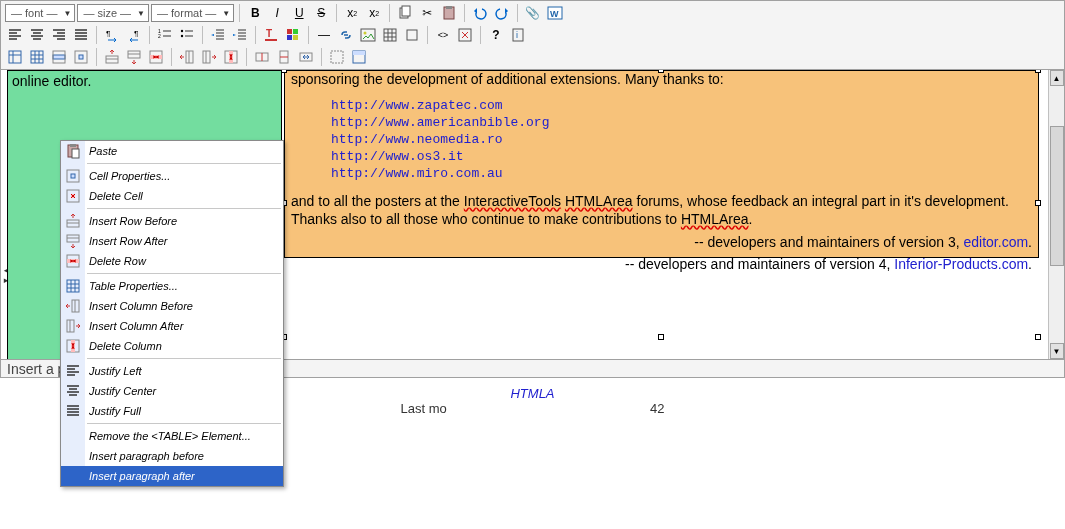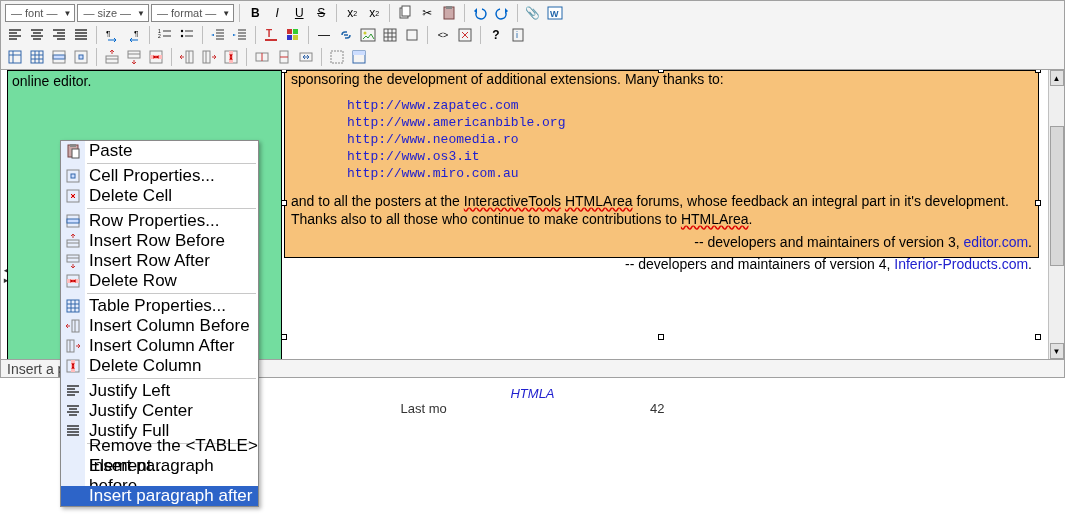--- a/index.html
+++ b/index.html
@@ -115,21 +115,21 @@
     background: #fff;
     border: 1px solid #000;
   }
   .links {
     margin: 10px 0 0 40px;
     font-family: "Courier New", monospace;
     font-size: 13px;
     color: #2020cf;
     line-height: 17px;
   }
-  .links a { color: #2020cf; text-decoration: none; margin-left: 16px; }
+  .links a { color: #2020cf; text-decoration: none; }
   .wavy { text-decoration: underline wavy #d00; text-decoration-skip-ink: none; }
   .credit { text-align: right; margin-top: 6px; font-size: 14px; }
   .credit a { color: #2020cf; text-decoration: none; }
   .body-para { font-size: 14px; line-height: 18px; margin-top: 10px; }
 
   .statusbar {
     border: 1px solid #a0a0a0;
     border-top: none;
     height: 18px;
     font-size: 14px;
@@ -145,26 +145,27 @@
     text-align: center;
   }
   .footer .l1 { color: #2020cf; font-style: italic; }
   .footer .l2 { color: #333; }
 
   
   .ctx {
     position: absolute;
     left: 60px;
     top: 140px;
-    width: 199px;
+    width: 224px;
     background: #fff;
     border: 1px solid #8a8a8a;
     box-shadow: 2px 2px 4px rgba(0,0,0,0.3);
     z-index: 100;
-    font-size: 17px;
+    font-size: 11px;
+    font-style: italic;
   }
   .ctx-strip {
     position: absolute;
     left: 0; top: 0; bottom: 0;
     width: 24px;
     background: #e7eefc;
   }
   .ctx-item {
     position: relative;
     height: 20px;
@@ -580,29 +581,20 @@
           <rect x="6" y="6" width="4" height="4" fill="#fbb"></rect>
           <path d="M6 6 l4 4 M10 6 l-4 4" stroke="#c00"></path>
         </svg>
       </span>
       <span>Delete Cell</span>
     </div>
     <div class="ctx-sep"></div>
     <div class="ctx-item">
       <span class="ico">
         <svg viewBox="0 0 16 16">
-          <rect x="2" y="2" width="12" height="12" fill="none" stroke="#888"></rect>
-          <rect x="2" y="6" width="12" height="4" fill="#cdf" stroke="#36a"></rect>
-        </svg>
-      </span>
-      <span>Row Properties...</span>
-    </div>
-    <div class="ctx-item">
-      <span class="ico">
-        <svg viewBox="0 0 16 16">
           <rect x="2" y="7" width="12" height="7" fill="none" stroke="#888"></rect>
           <path d="M2 10h12" stroke="#888"></path>
           <path d="M8 1 v4 M6 3 l2-2 2 2" stroke="#c33" fill="none"></path>
         </svg>
       </span>
       <span>Insert Row Before</span>
     </div>
     <div class="ctx-item">
       <span class="ico">
         <svg viewBox="0 0 16 16">

